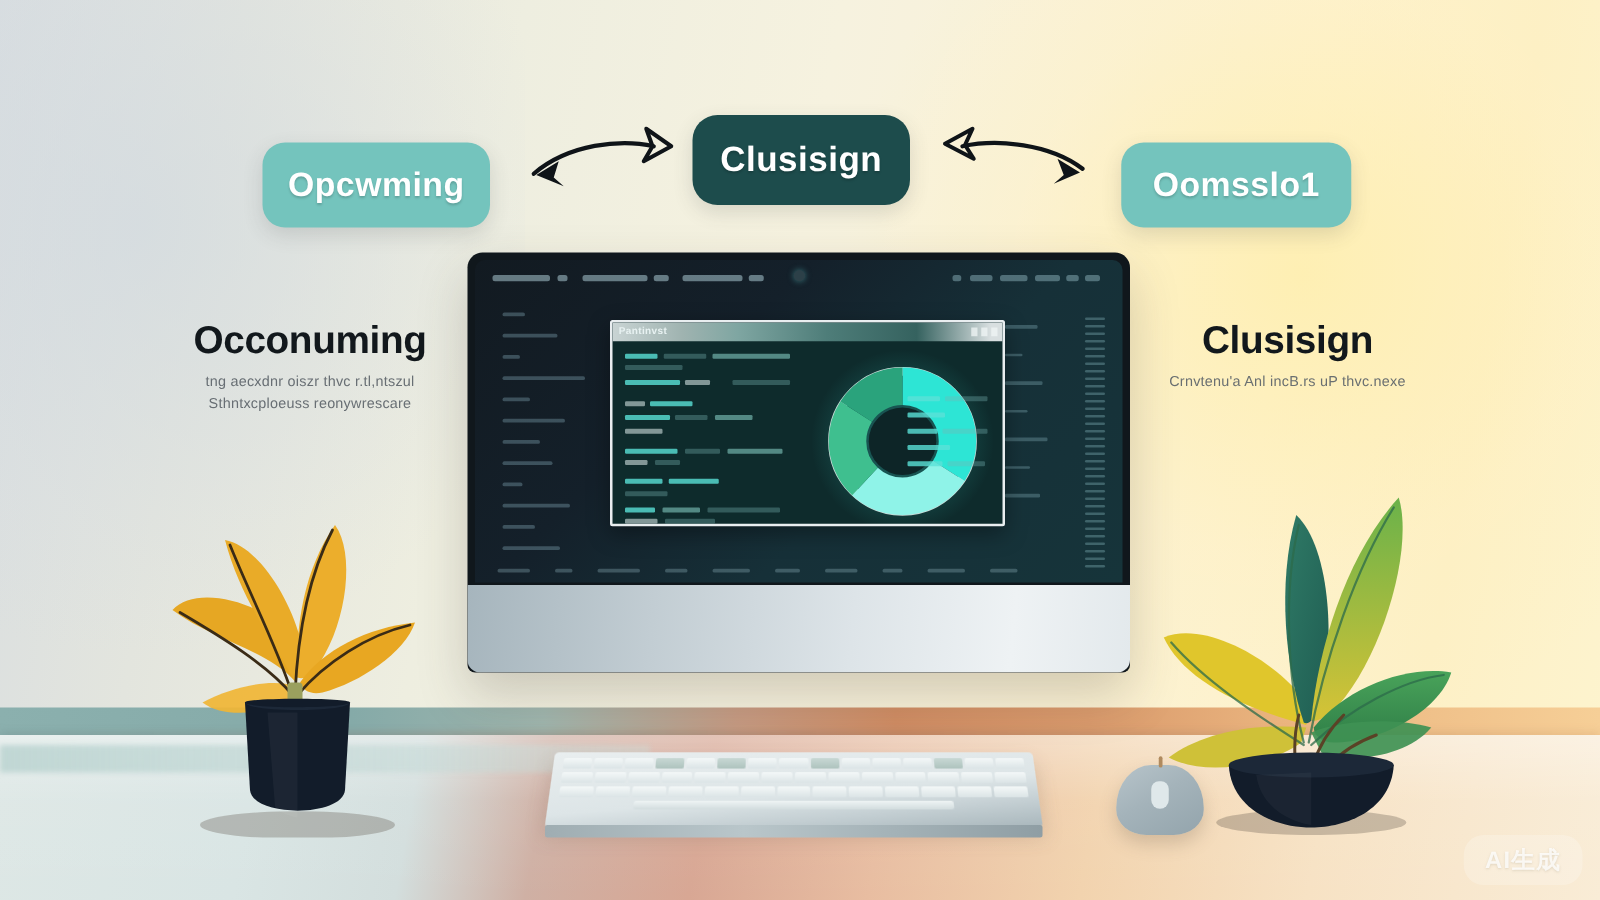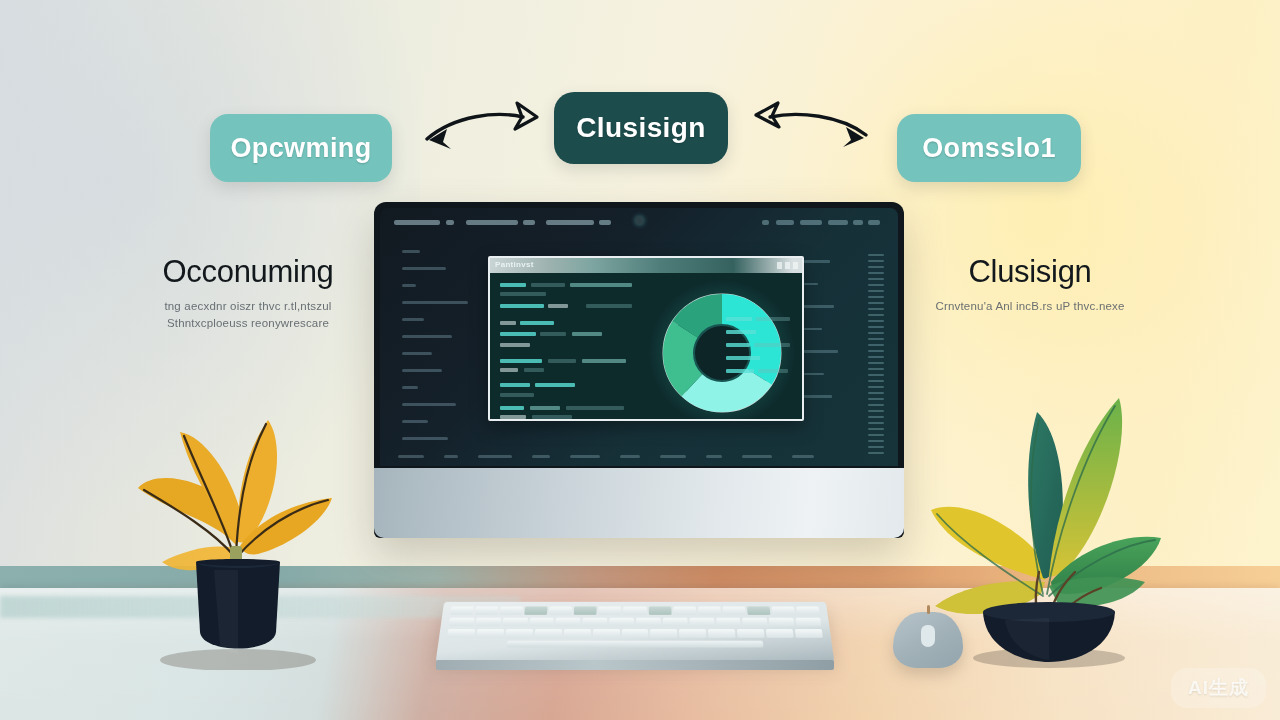--- a/index.html
+++ b/index.html
@@ -74,21 +74,21 @@
   
   .arrow { position:absolute; }
   .arrow-left   { left:405px; top:95px; }
   .arrow-right  { left:748px; top:95px; }
 
   
   .side-block { position:absolute; width:260px; }
   .side-left  { left:118px; top:256px; text-align:center; }
   .side-right { left:900px; top:256px; text-align:center; }
   .side-title {
-    font-size:31px; font-weight:normal; color:#12181c; line-height:1.05;
+    font-size:31px; font-weight:bold; color:#12181c; line-height:1.05;
     letter-spacing:-.3px;
   }
   .side-sub {
     margin-top:9px; font-size:11.5px; line-height:1.55; color:#5e656b;
     letter-spacing:.2px;
     filter: blur(.35px);
     opacity:.92;
   }
 
   

